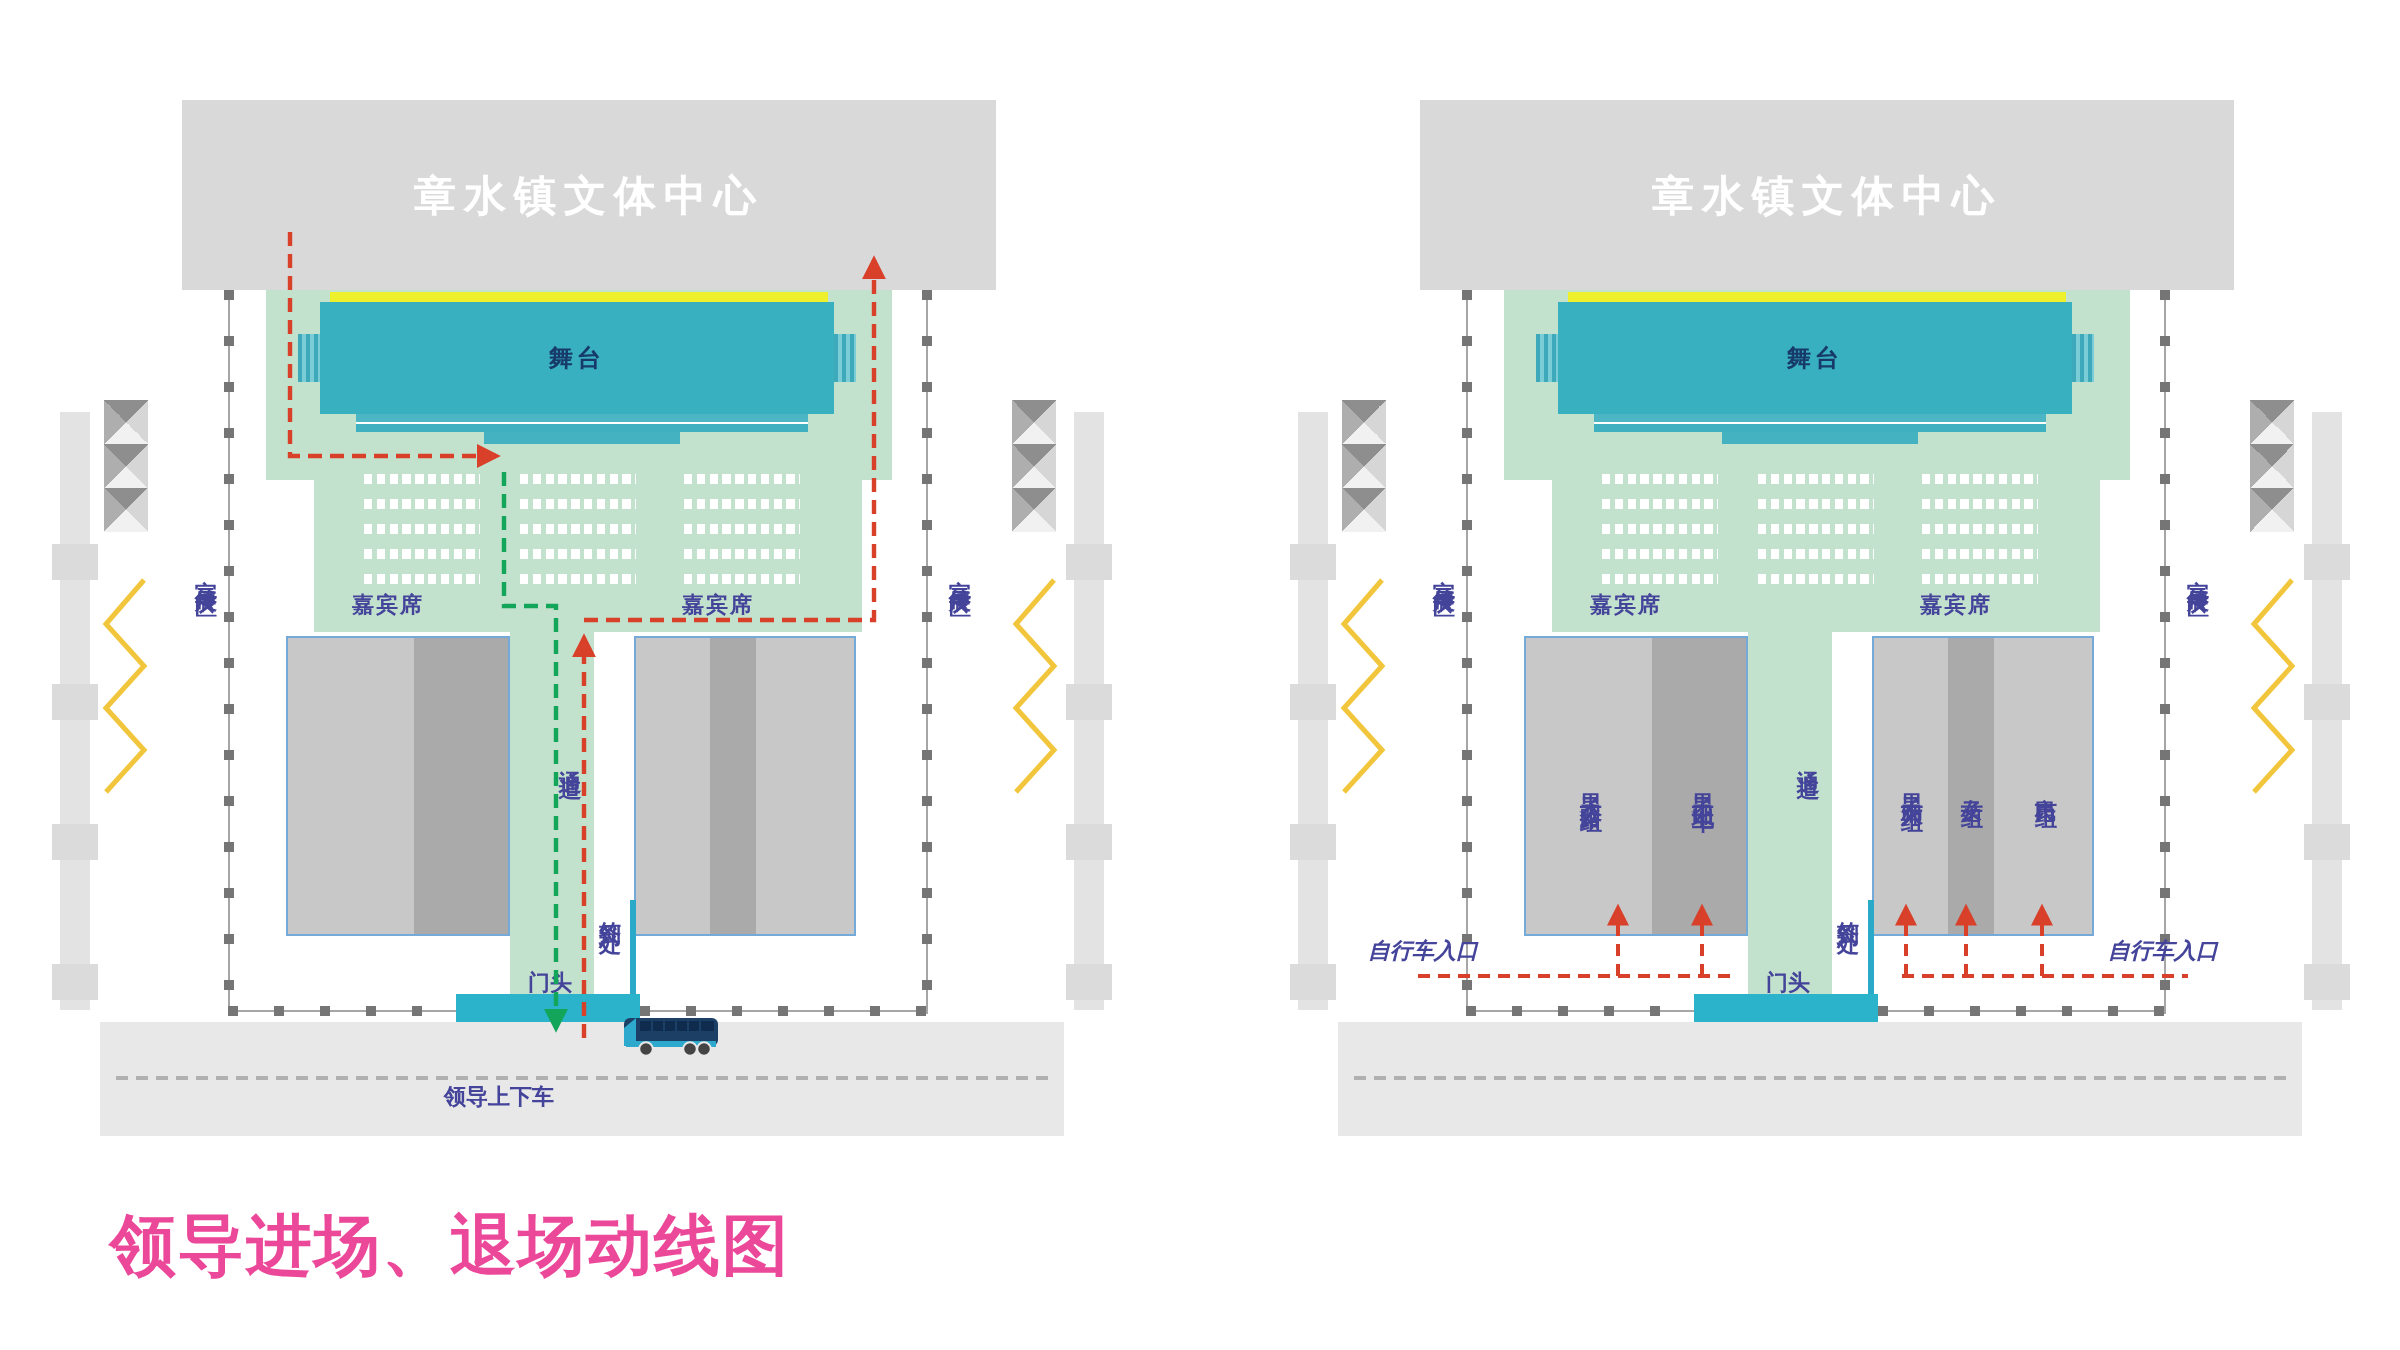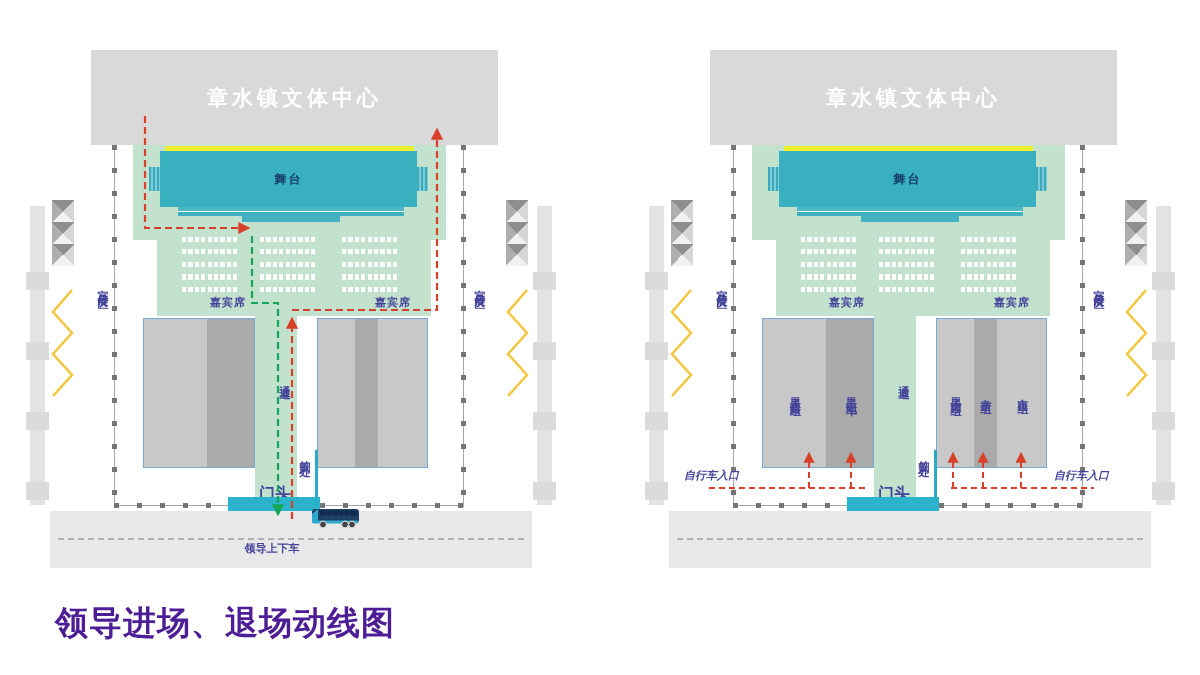--- a/index.html
+++ b/index.html
@@ -28,36 +28,36 @@
   .steps1{left:178px;top:207px;width:226px;height:9px;
           background:linear-gradient(180deg,#4cb6c5 0 4px,#ffffff 4px 5px,#3fb0bf 5px 9px);}
   .steps2{left:242px;top:216px;width:98px;height:6px;background:#45b2c2;}
   
   .seats{width:58px;height:55px;top:237px;
     background-image:
       repeating-linear-gradient(180deg,rgba(0,0,0,0) 0 5px,#c3e2cd 5px 12.5px),
       repeating-linear-gradient(90deg,#ffffff 0 4.2px,rgba(0,0,0,0) 4.2px 6.4px);}
   .seats-1{left:182px;} .seats-2{left:260px;} .seats-3{left:342px;}
   .plabel{color:#44449a;font-weight:bold;}
-  .guest{top:295px;width:70px;text-align:right;font-size:11px;letter-spacing:1px;}
+  .guest{top:295px;width:70px;text-align:left;font-size:11px;letter-spacing:1px;}
   .guest-l{left:176px;} .guest-r{left:341px;}
   
   .block{top:318px;height:150px;border:1px solid #74a9d8;box-sizing:border-box;}
   .block-l{left:143px;width:112px;background:linear-gradient(90deg,#c8c8c8 0 63px,#aaaaaa 63px);}
   .block-r{left:317px;width:111px;background:linear-gradient(90deg,#c8c8c8 0 37px,#aaaaaa 37px 60px,#c8c8c8 60px);}
   
   .vtext{writing-mode:vertical-rl;text-orientation:upright;letter-spacing:3px;
          color:#44449a;font-weight:bold;}
   .promo{top:281px;font-size:11px;}
   .promo-l{left:94px;} .promo-r{left:471px;}
   .aisle{left:277px;top:376px;font-size:11.5px;}
   .checkin{left:296px;top:451px;font-size:11px;}
   .checkin-line{left:315px;top:450px;width:3px;height:62px;background:#2aa9c9;}
   .gate{left:228px;top:497px;width:92px;height:15px;background:#2ab3cb;}
-  .gate-label{left:253px;top:484px;width:44px;text-align:center;font-size:16px;}
+  .gate-label{left:253px;top:484px;width:44px;text-align:center;font-size:11px;}
   .glabel{top:318px;height:150px;display:flex;align-items:center;justify-content:center;
           writing-mode:vertical-rl;text-orientation:upright;letter-spacing:2px;
           color:#44449a;font-weight:bold;font-size:11px;}
   .g1{left:143px;width:64px;} .g2{left:207px;width:48px;}
   .g3{left:317px;width:37px;} .g4{left:354px;width:23px;} .g5{left:377px;width:51px;}
   
   .fence-v{width:5px;top:145px;height:362px;
     background-image:repeating-linear-gradient(180deg,#757575 0 5px,rgba(0,0,0,0) 5px 23px),
                      linear-gradient(#a6a6a6,#a6a6a6);
     background-size:5px 100%,1px 100%;background-position:0 0,2px 0;background-repeat:no-repeat;}
@@ -72,25 +72,25 @@
   .wall-l{left:30px;} .wall-r{left:537px;}
   .wall i{position:absolute;left:-4px;width:23px;height:18px;background:#dbdbdb;}
   
   .spk-stack{width:22px;top:200px;}
   .spk-l{left:52px;} .spk-r{left:506px;}
   .spk{width:22px;height:22px;
        background:conic-gradient(from -45deg,#8e8e8e 0 90deg,#d6d6d6 0 180deg,#f1f1f1 0 270deg,#aeaeae 0);}
   
   .road{left:50px;top:511px;width:482px;height:57px;background:#e8e8e8;}
   .road-line{position:absolute;left:8px;right:8px;top:27px;border-top:2px dashed #b0b0b0;}
-  .road-note{left:222px;top:541px;width:100px;text-align:center;font-size:11px;}
+  .road-note{left:222px;top:541px;width:100px;text-align:left;font-size:11px;}
   .bike-entry{top:468px;font-size:11px;font-style:italic;}
   .be-l{left:56px;width:64px;text-align:right;} .be-r{left:435px;width:64px;}
   .overlay{position:absolute;left:0;top:0;pointer-events:none;}
-  .caption{position:absolute;top:601px;font-size:33px;font-weight:700;color:#4c1d95;letter-spacing:1px;}
+  .caption{position:absolute;top:601px;font-size:33px;font-weight:700;color:#ec4899;letter-spacing:1px;}
   .cap-l{left:55px;} .cap-r{left:668px;}
 </style>
 </head>
 <body>
 
 <div class="canvas">
 
   <div class="diagram d-left">
     <div class="abs building">
       <span class="building-label">章水镇文体中心</span>

